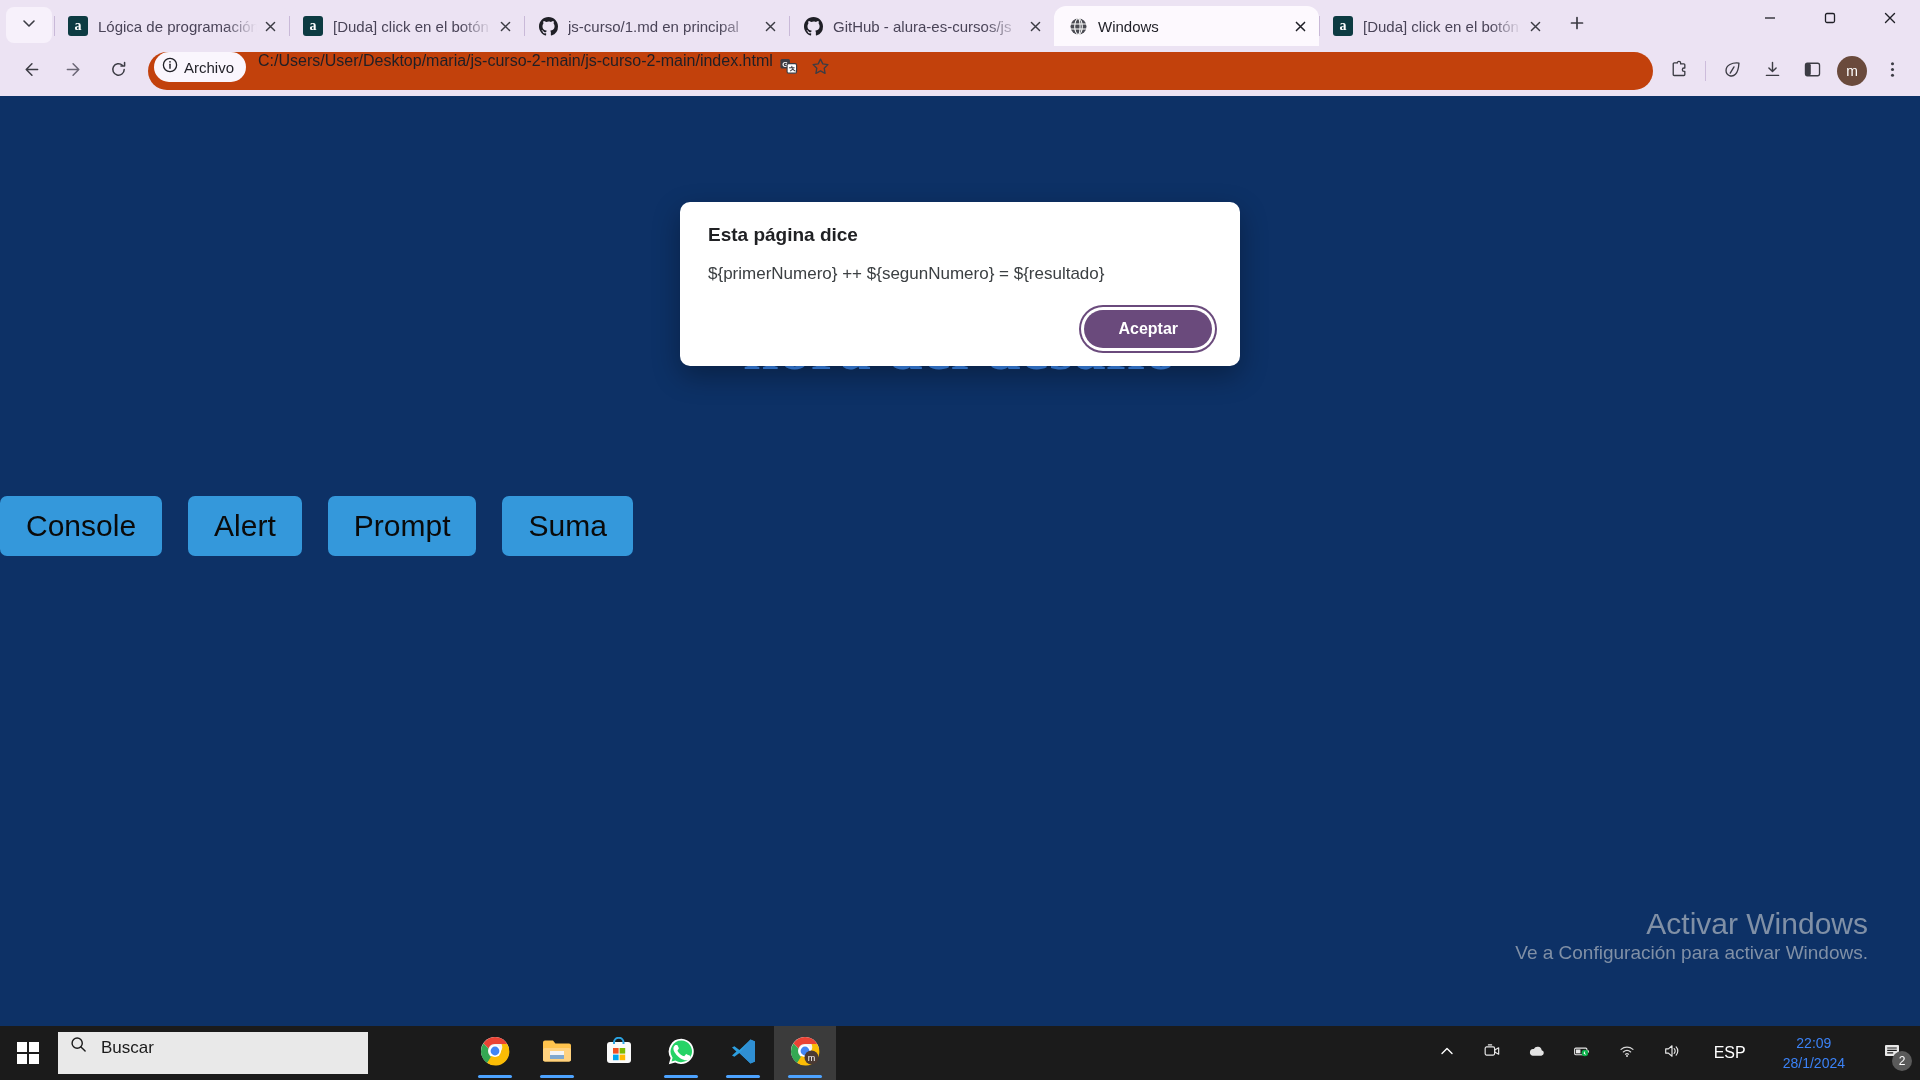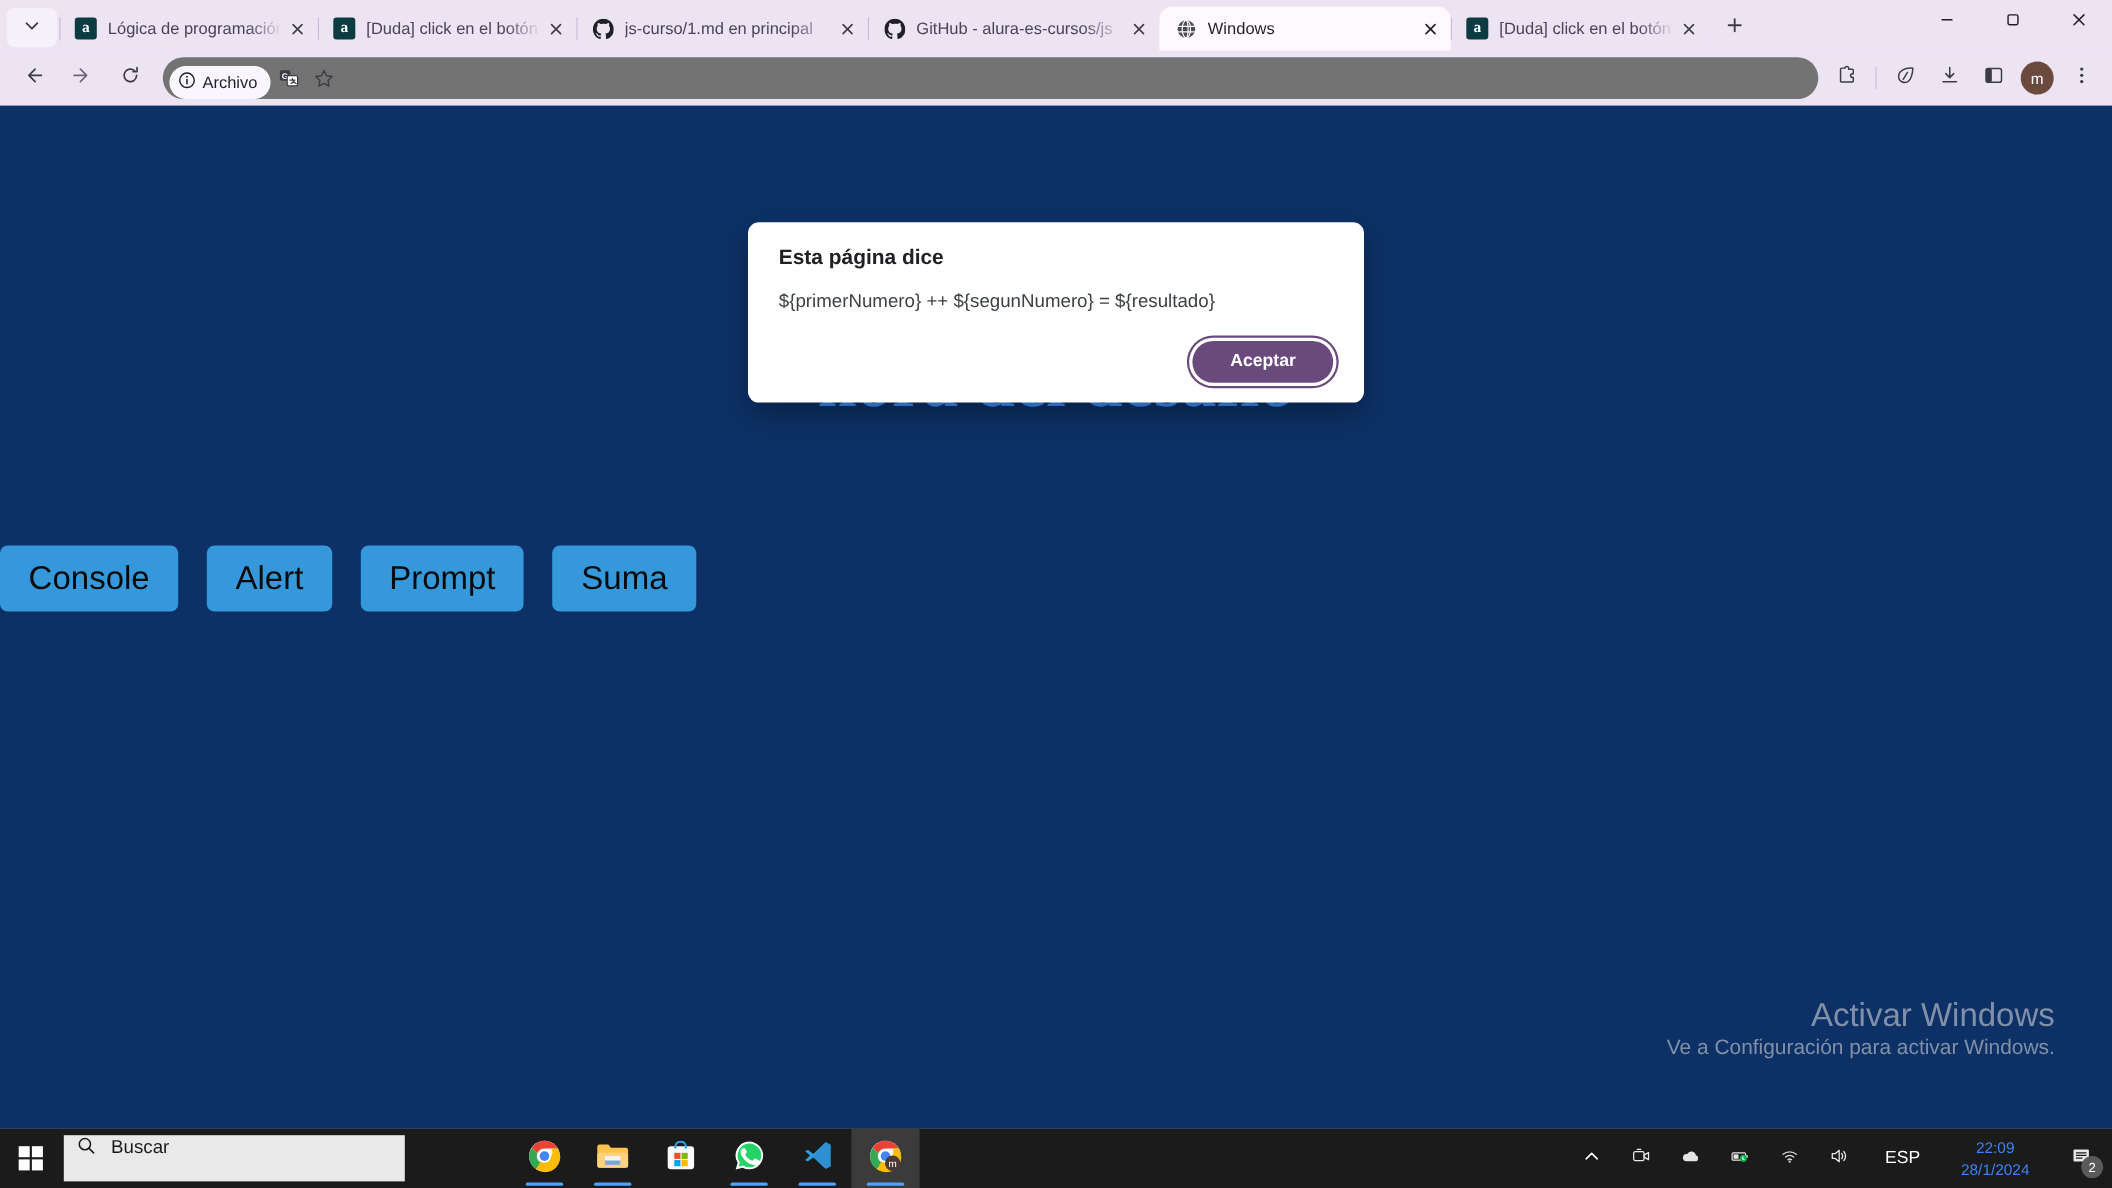--- a/index.html
+++ b/index.html
@@ -61,22 +61,22 @@
      font-family: "Liberation Serif", serif; }
   .fav-gh svg { width: 19px; height: 19px; }
   .fav-doc svg { width: 19px; height: 19px; }
 
   
   .toolbar { height: 50px; display: flex; align-items: center; padding: 0 8px; background: #ece3f3; }
   .nav-btn { width: 38px; height: 38px; margin: 0 3px; display: flex; align-items: center; justify-content: center; border-radius: 50%; }
   .nav-btn svg { width: 19px; height: 19px; }
   .omnibox {
     flex: 1 1 auto; height: 38px; margin: 0 6px 0 8px;
-    background: #737373; border-radius: 20px;
-    display: flex; align-items: flex-end; padding: 0 8px 0 6px; min-width: 0;
+    background: #c2410c; border-radius: 20px;
+    display: flex; align-items: flex-start; padding: 0 8px 0 6px; min-width: 0;
   }
   .omni-chip {
     display: flex; align-items: center; height: 30px; padding: 0 12px 0 8px;
     background: #faf6fd; border-radius: 16px; flex: 0 0 auto;
   }
   .omni-chip svg { width: 16px; height: 16px; margin-right: 6px; }
   .omni-chip-label { font-size: 15px; color: #1f1f26; }
   .omni-url { margin-left: 12px; font-size: 16px; color: #1f1f26; white-space: nowrap; overflow: hidden; }
   .omni-right { display: flex; align-items: center; flex: 0 0 auto; }
   .omni-icon { width: 32px; height: 32px; display: flex; align-items: center; justify-content: center; border-radius: 50%; }
@@ -123,22 +123,22 @@
 
   
   .taskbar {
     position: absolute; left: 0; bottom: 0; width: 1920px; height: 54px;
     background: #1b1b1b; display: flex; align-items: center;
   }
   .start-btn { width: 56px; height: 54px; display: flex; align-items: center; justify-content: center; }
   .win-logo { width: 22px; height: 22px; display: grid; grid-template-columns: 1fr 1fr; grid-template-rows: 1fr 1fr; gap: 2.5px; }
   .win-logo i { background: #fff; display: block; }
   .search-box {
-    width: 310px; height: 42px; background: #e9e9e9; display: flex; align-items: flex-start;
-    padding: 1px 12px; margin-left: 2px;
+    width: 310px; height: 42px; background: #e9e9e9; display: flex; align-items: flex-end;
+    padding: 16px 12px; margin-left: 2px;
   }
   .search-box svg { width: 17px; height: 17px; margin-right: 14px; }
   .search-box span { font-size: 17px; color: #1b1b1b; }
   .task-icons { display: flex; align-items: center; margin-left: 96px; }
   .task-item { position: relative; width: 62px; height: 54px; display: flex; align-items: center; justify-content: center; }
   .task-item.active { background: #3b3b3b; }
   .task-item .underline { position: absolute; bottom: 2px; left: 14px; width: 34px; height: 3px; background: #4da3ff; border-radius: 2px; }
   .tray { margin-left: auto; display: flex; align-items: center; height: 54px; padding-right: 4px; gap: 11px; }
   .tray-icon { width: 34px; height: 54px; display: flex; align-items: center; justify-content: center; }
   .tray-icon svg { width: 18px; height: 18px; }
@@ -308,20 +308,21 @@
       <div class="omni-chip">
         <span>
           <svg viewBox="0 0 16 16">
               <circle cx="8" cy="8" r="6.6" stroke="#1f1f26" stroke-width="1.3" fill="none"></circle>
               <path d="M8 7.2v4" stroke="#1f1f26" stroke-width="1.4" stroke-linecap="round"></path>
               <circle cx="8" cy="4.8" r="0.85" fill="#1f1f26"></circle>
             </svg>
         </span>
         <span class="omni-chip-label">Archivo</span>
       </div>
+      <span class="omni-url">C:/Users/User/Desktop/maria/js-curso-2-main/js-curso-2-main/index.html</span>
       <div class="omni-right">
         <div class="omni-icon">
           <span>
             <svg viewBox="0 0 20 20">
               <rect x="1.5" y="2" width="10" height="10" rx="1.6" fill="#3c3c44"></rect>
               <text x="6.5" y="10" font-size="8" fill="#fff" text-anchor="middle" font-family="Liberation Sans, sans-serif" font-weight="bold">G</text>
               <rect x="8.5" y="7" width="10" height="10" rx="1.6" fill="#fff" stroke="#3c3c44" stroke-width="1.2"></rect>
               <path d="M11 11.4h5M13.5 9.8v1.6M12 14.6c1.6-.6 2.6-1.8 2.9-3.2M14.2 11.4c.3 1.5 1.3 2.7 2.8 3.3" stroke="#3c3c44" stroke-width="1.1" fill="none" stroke-linecap="round"></path>
             </svg>
           </span>

